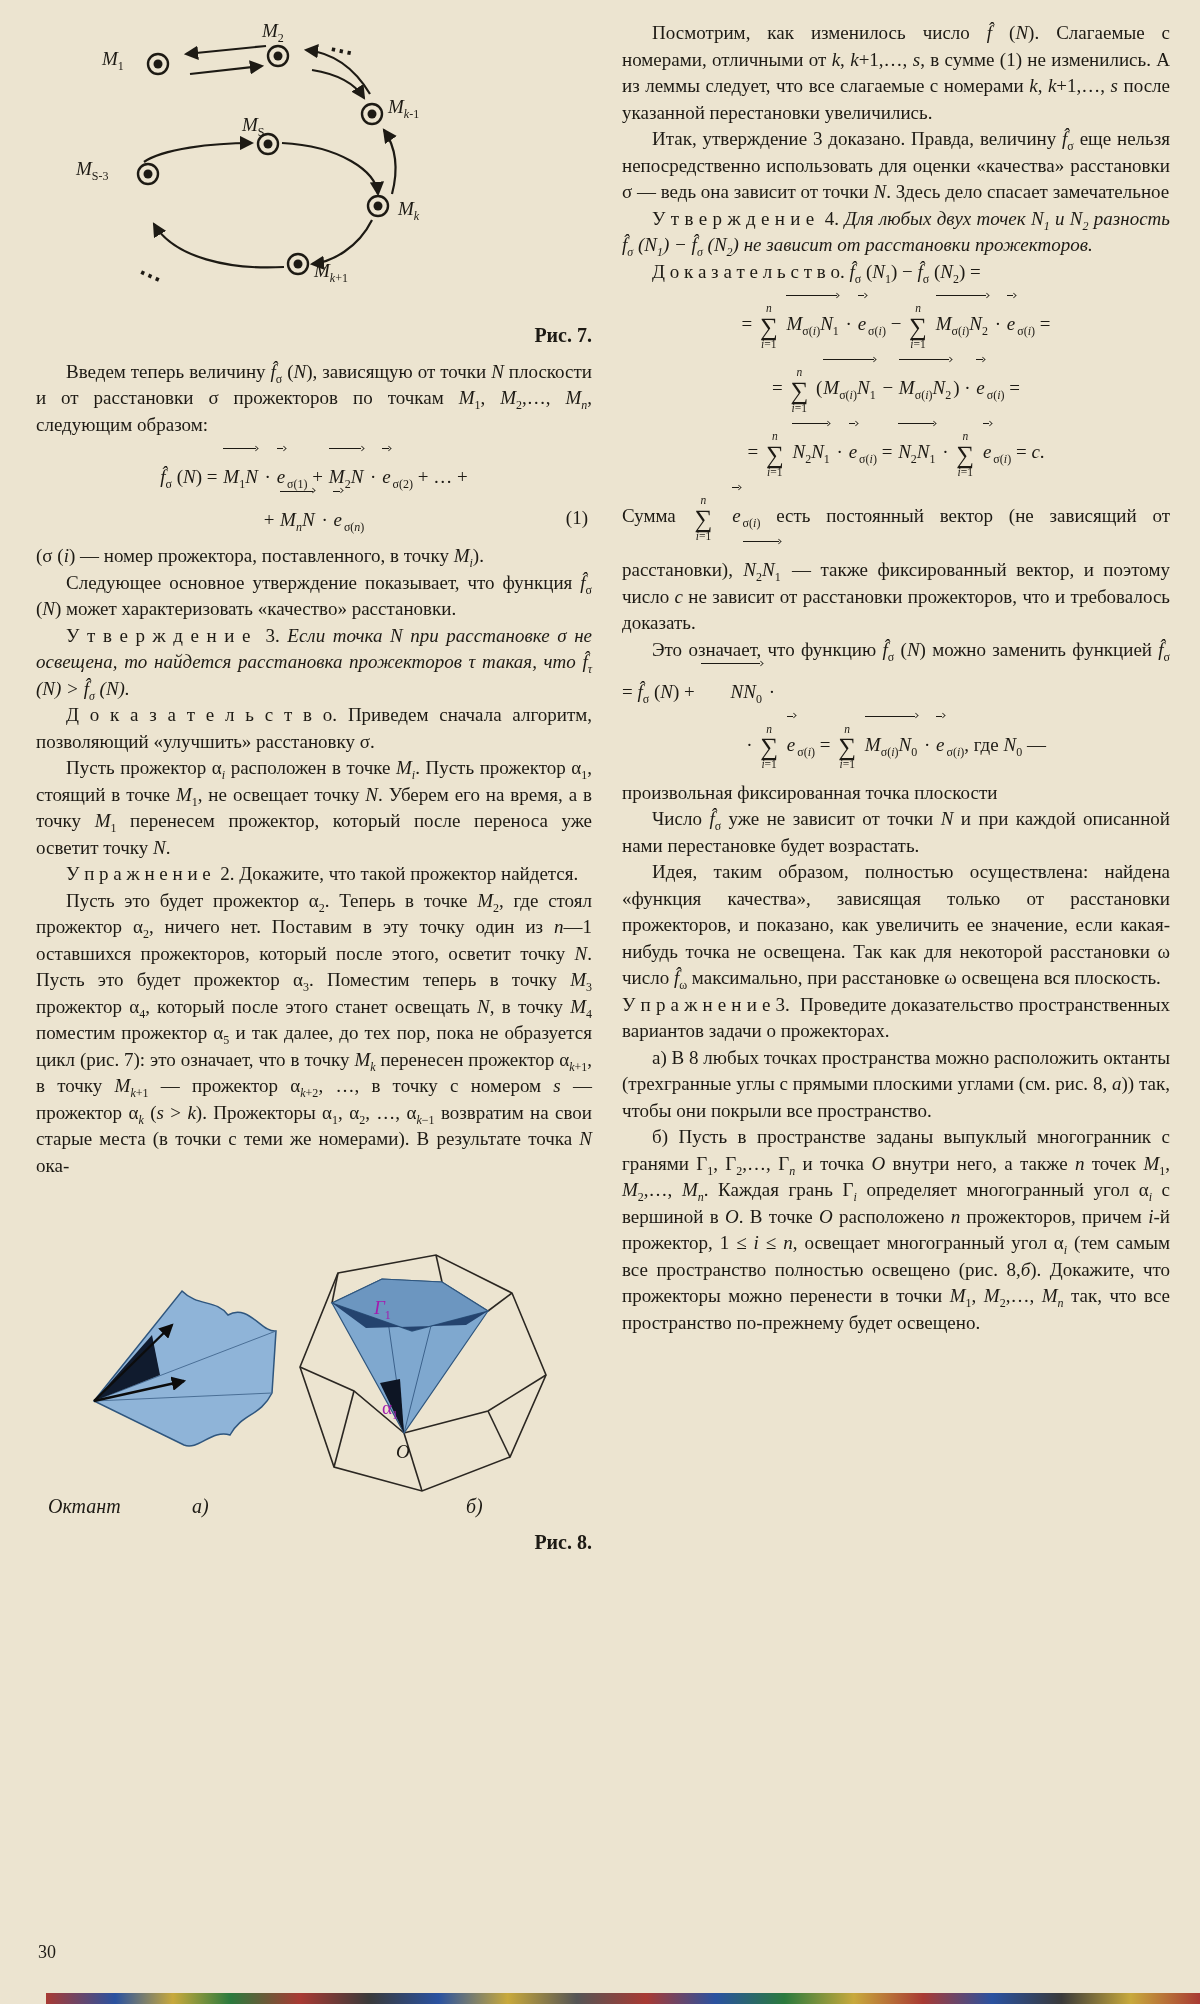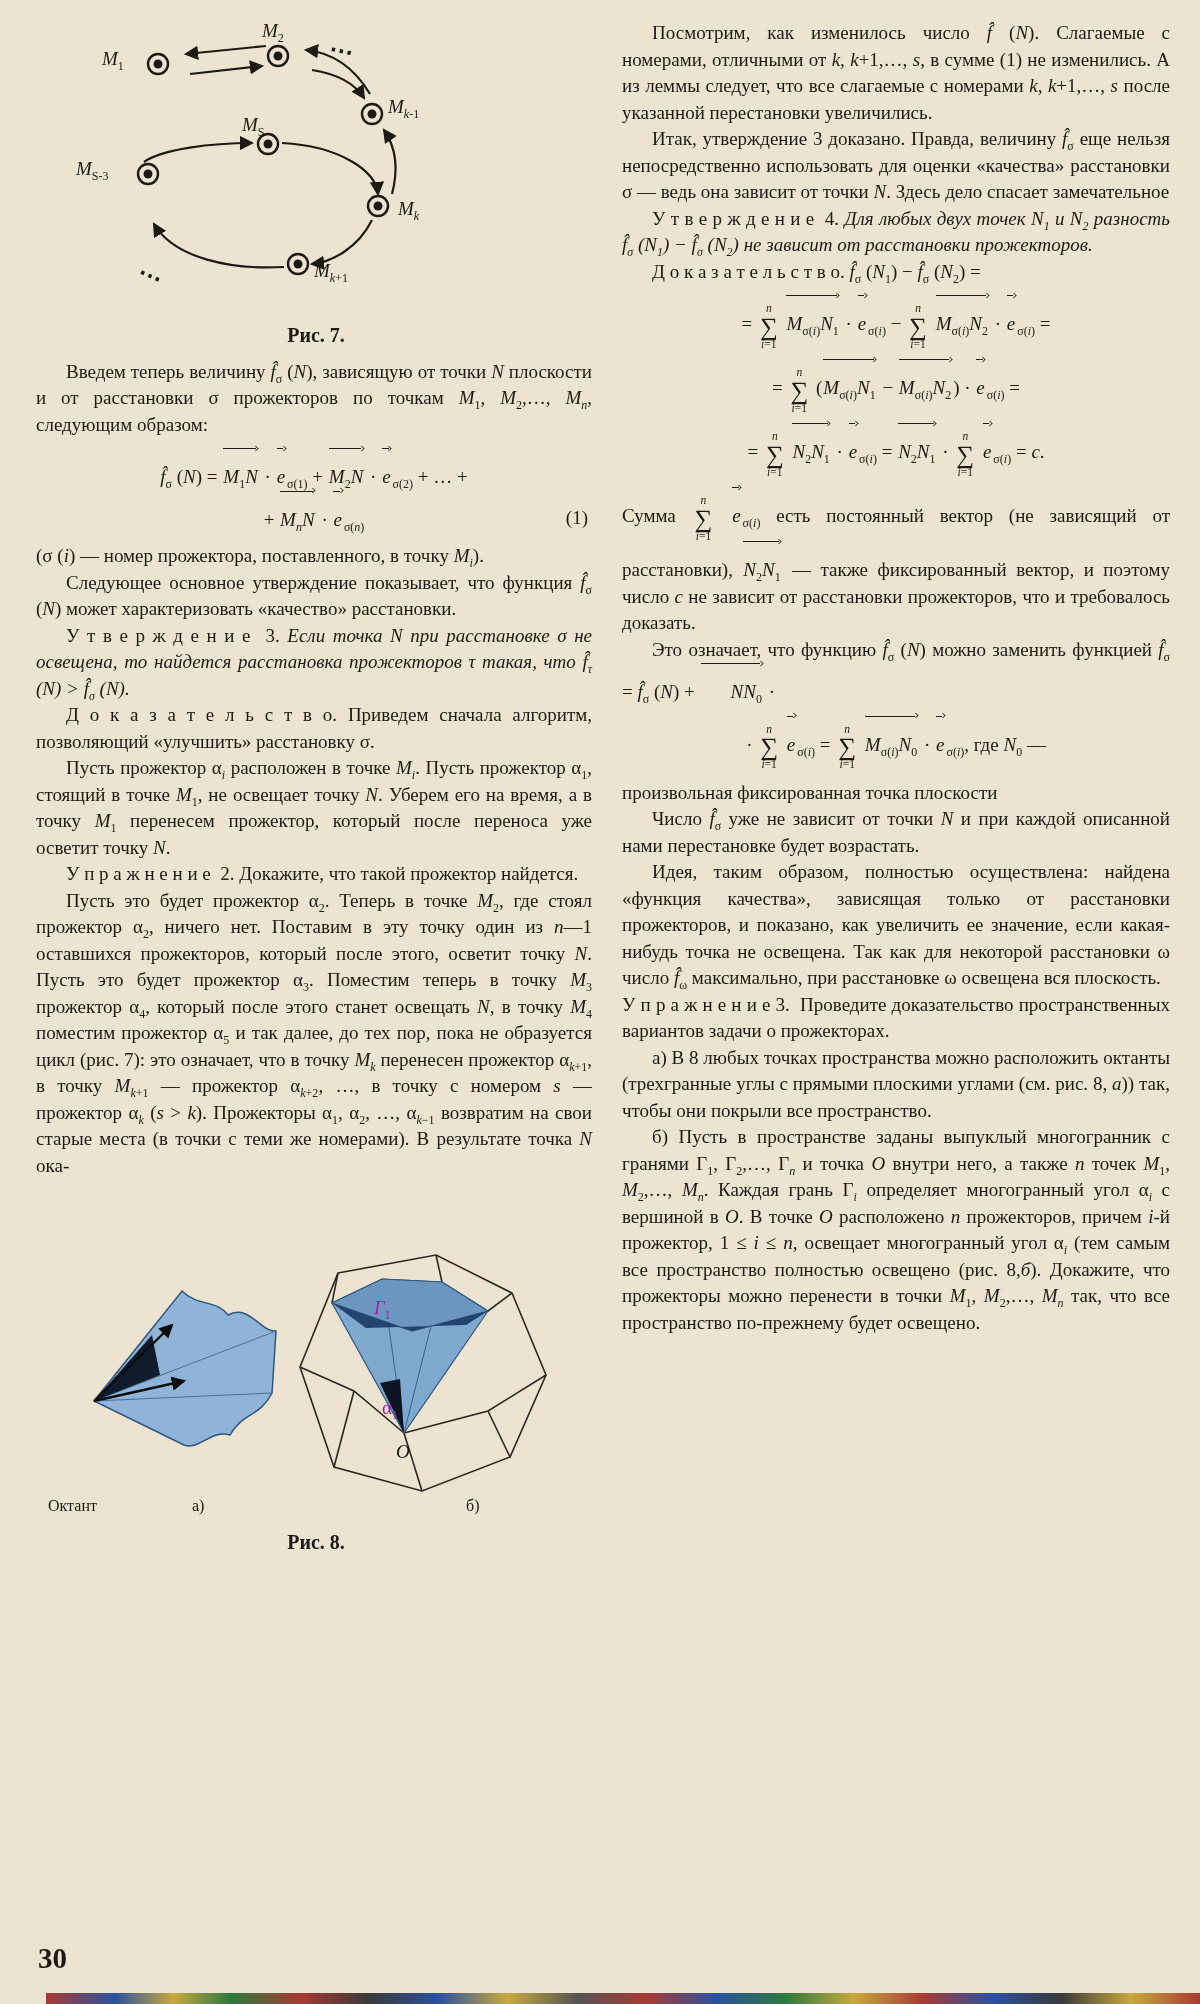--- a/index.html
+++ b/index.html
@@ -17,28 +17,28 @@
   sub{font-size:12px;line-height:0}
   .sum{display:inline-flex;flex-direction:column;align-items:center;line-height:1;
        vertical-align:middle;margin:0 3px;position:relative;top:1px}
   .sum .t,.sum .b{font-size:11.5px;white-space:nowrap}
   .sum .g{font-size:25px;line-height:.95}
   .vec{position:relative;display:inline-block;padding:16px 2px 0 1px}
   .vec::after{content:'';position:absolute;left:1px;right:4px;top:0;border-top:1.3px solid #1d1a14}
   .vec::before{content:'';position:absolute;right:1px;top:-2.4px;width:4.4px;height:4.4px;
        border-top:1.3px solid #1d1a14;border-right:1.3px solid #1d1a14;
        transform:rotate(45deg) scale(.8)}
-  .figcap{font-weight:bold;font-size:20px;margin:6px 0 10px 4px;text-indent:0;text-align:center}
+  .figcap{font-weight:bold;font-size:20px;margin:6px 0 10px 4px;text-indent:0;text-align:right}
   .fig7{position:relative;width:520px;height:300px;margin-left:4px}
   .fig8{position:relative;width:556px;height:330px;margin-top:14px}
   .flabel{position:absolute;font-weight:normal;font-size:19px;white-space:nowrap}
   .flabel i{font-style:italic}
-  .fig8 .cap{position:absolute;font-size:16px;font-weight:normal}
+  .fig8 .cap{position:absolute;font-size:20px;font-style:italic;font-weight:normal}
   .fig8 .facelabel{color:#a21caf}
-  .pagenum{position:absolute;left:38px;top:1942px;font-weight:bold;font-size:29px}
+  .pagenum{position:absolute;left:38px;top:1942px;font-weight:normal;font-size:18px}
   .noise{position:absolute;left:46px;right:0;bottom:0;height:11px;
      background:linear-gradient(90deg,#a83a33 0%,#2a52a0 6%,#c8a93c 11%,#2b7a3d 16%,
        #a83a33 22%,#3a3a3a 28%,#2a52a0 34%,#c8a93c 40%,#555 46%,#a83a33 52%,
        #2a52a0 58%,#2b7a3d 64%,#c8a93c 70%,#a83a33 76%,#2a52a0 82%,#3a3a3a 88%,
        #c8a93c 94%,#a83a33 100%)}
 </style>
 </head>
 <body>
 
 <div>

